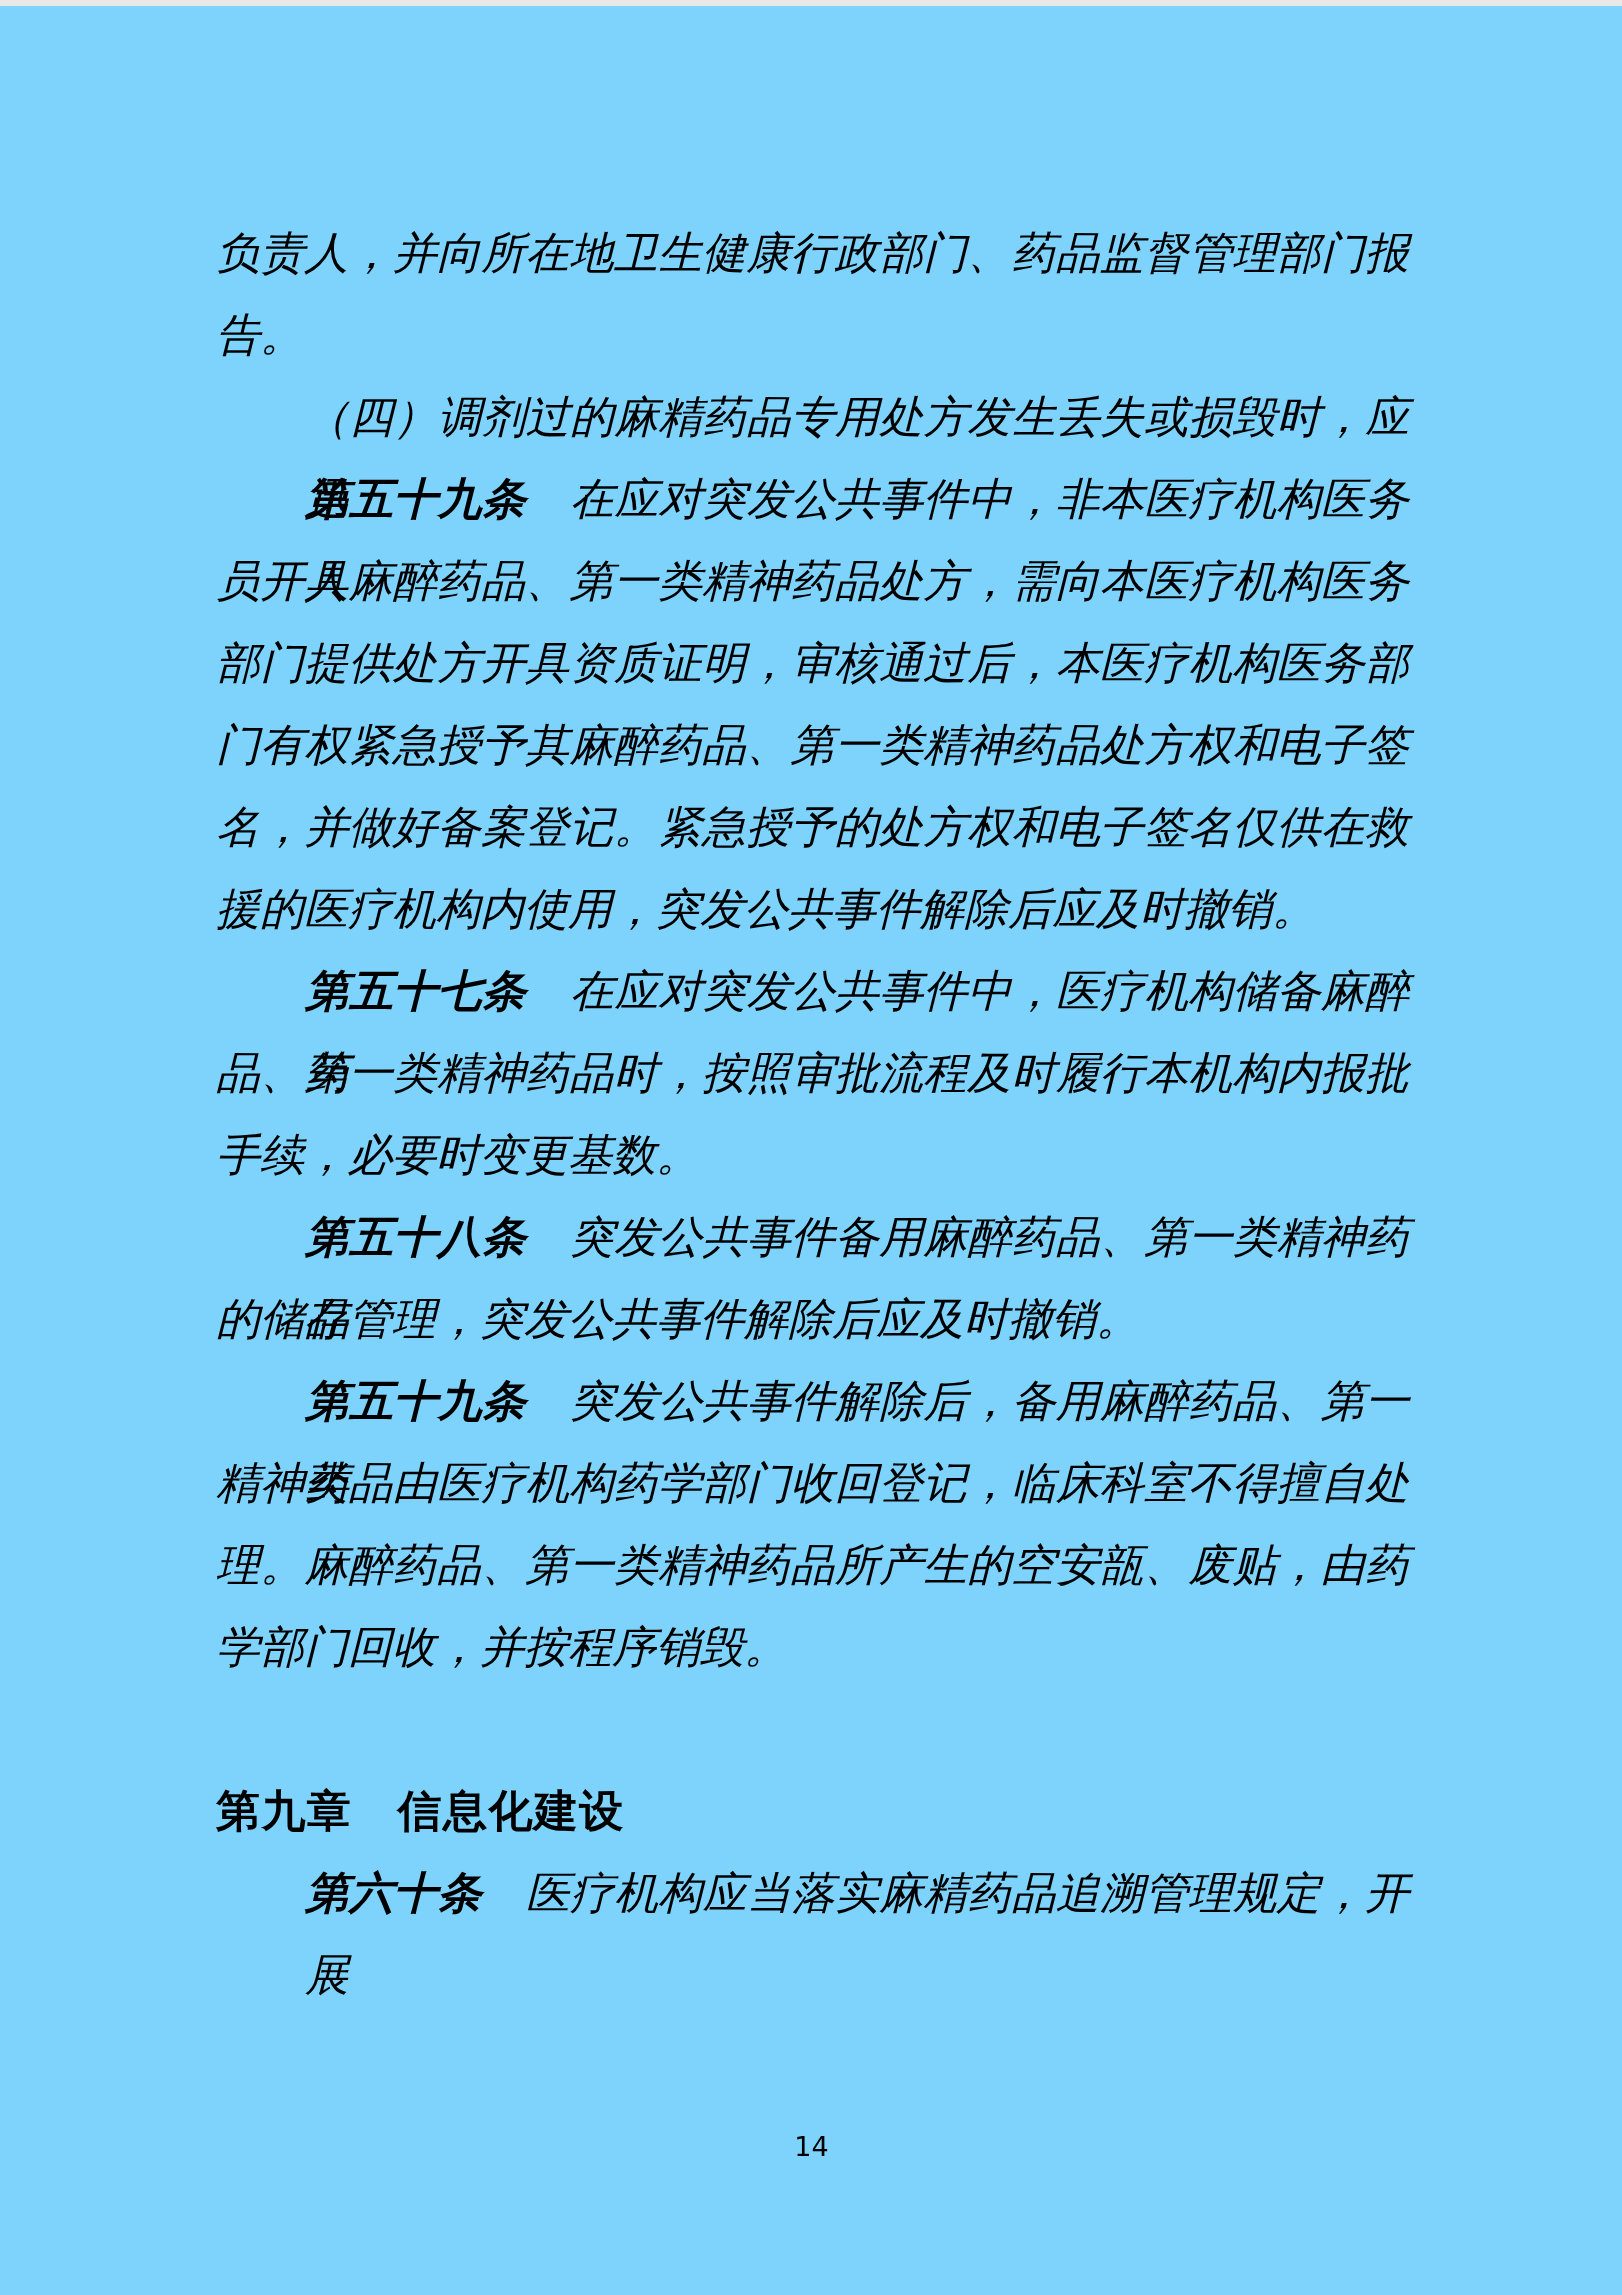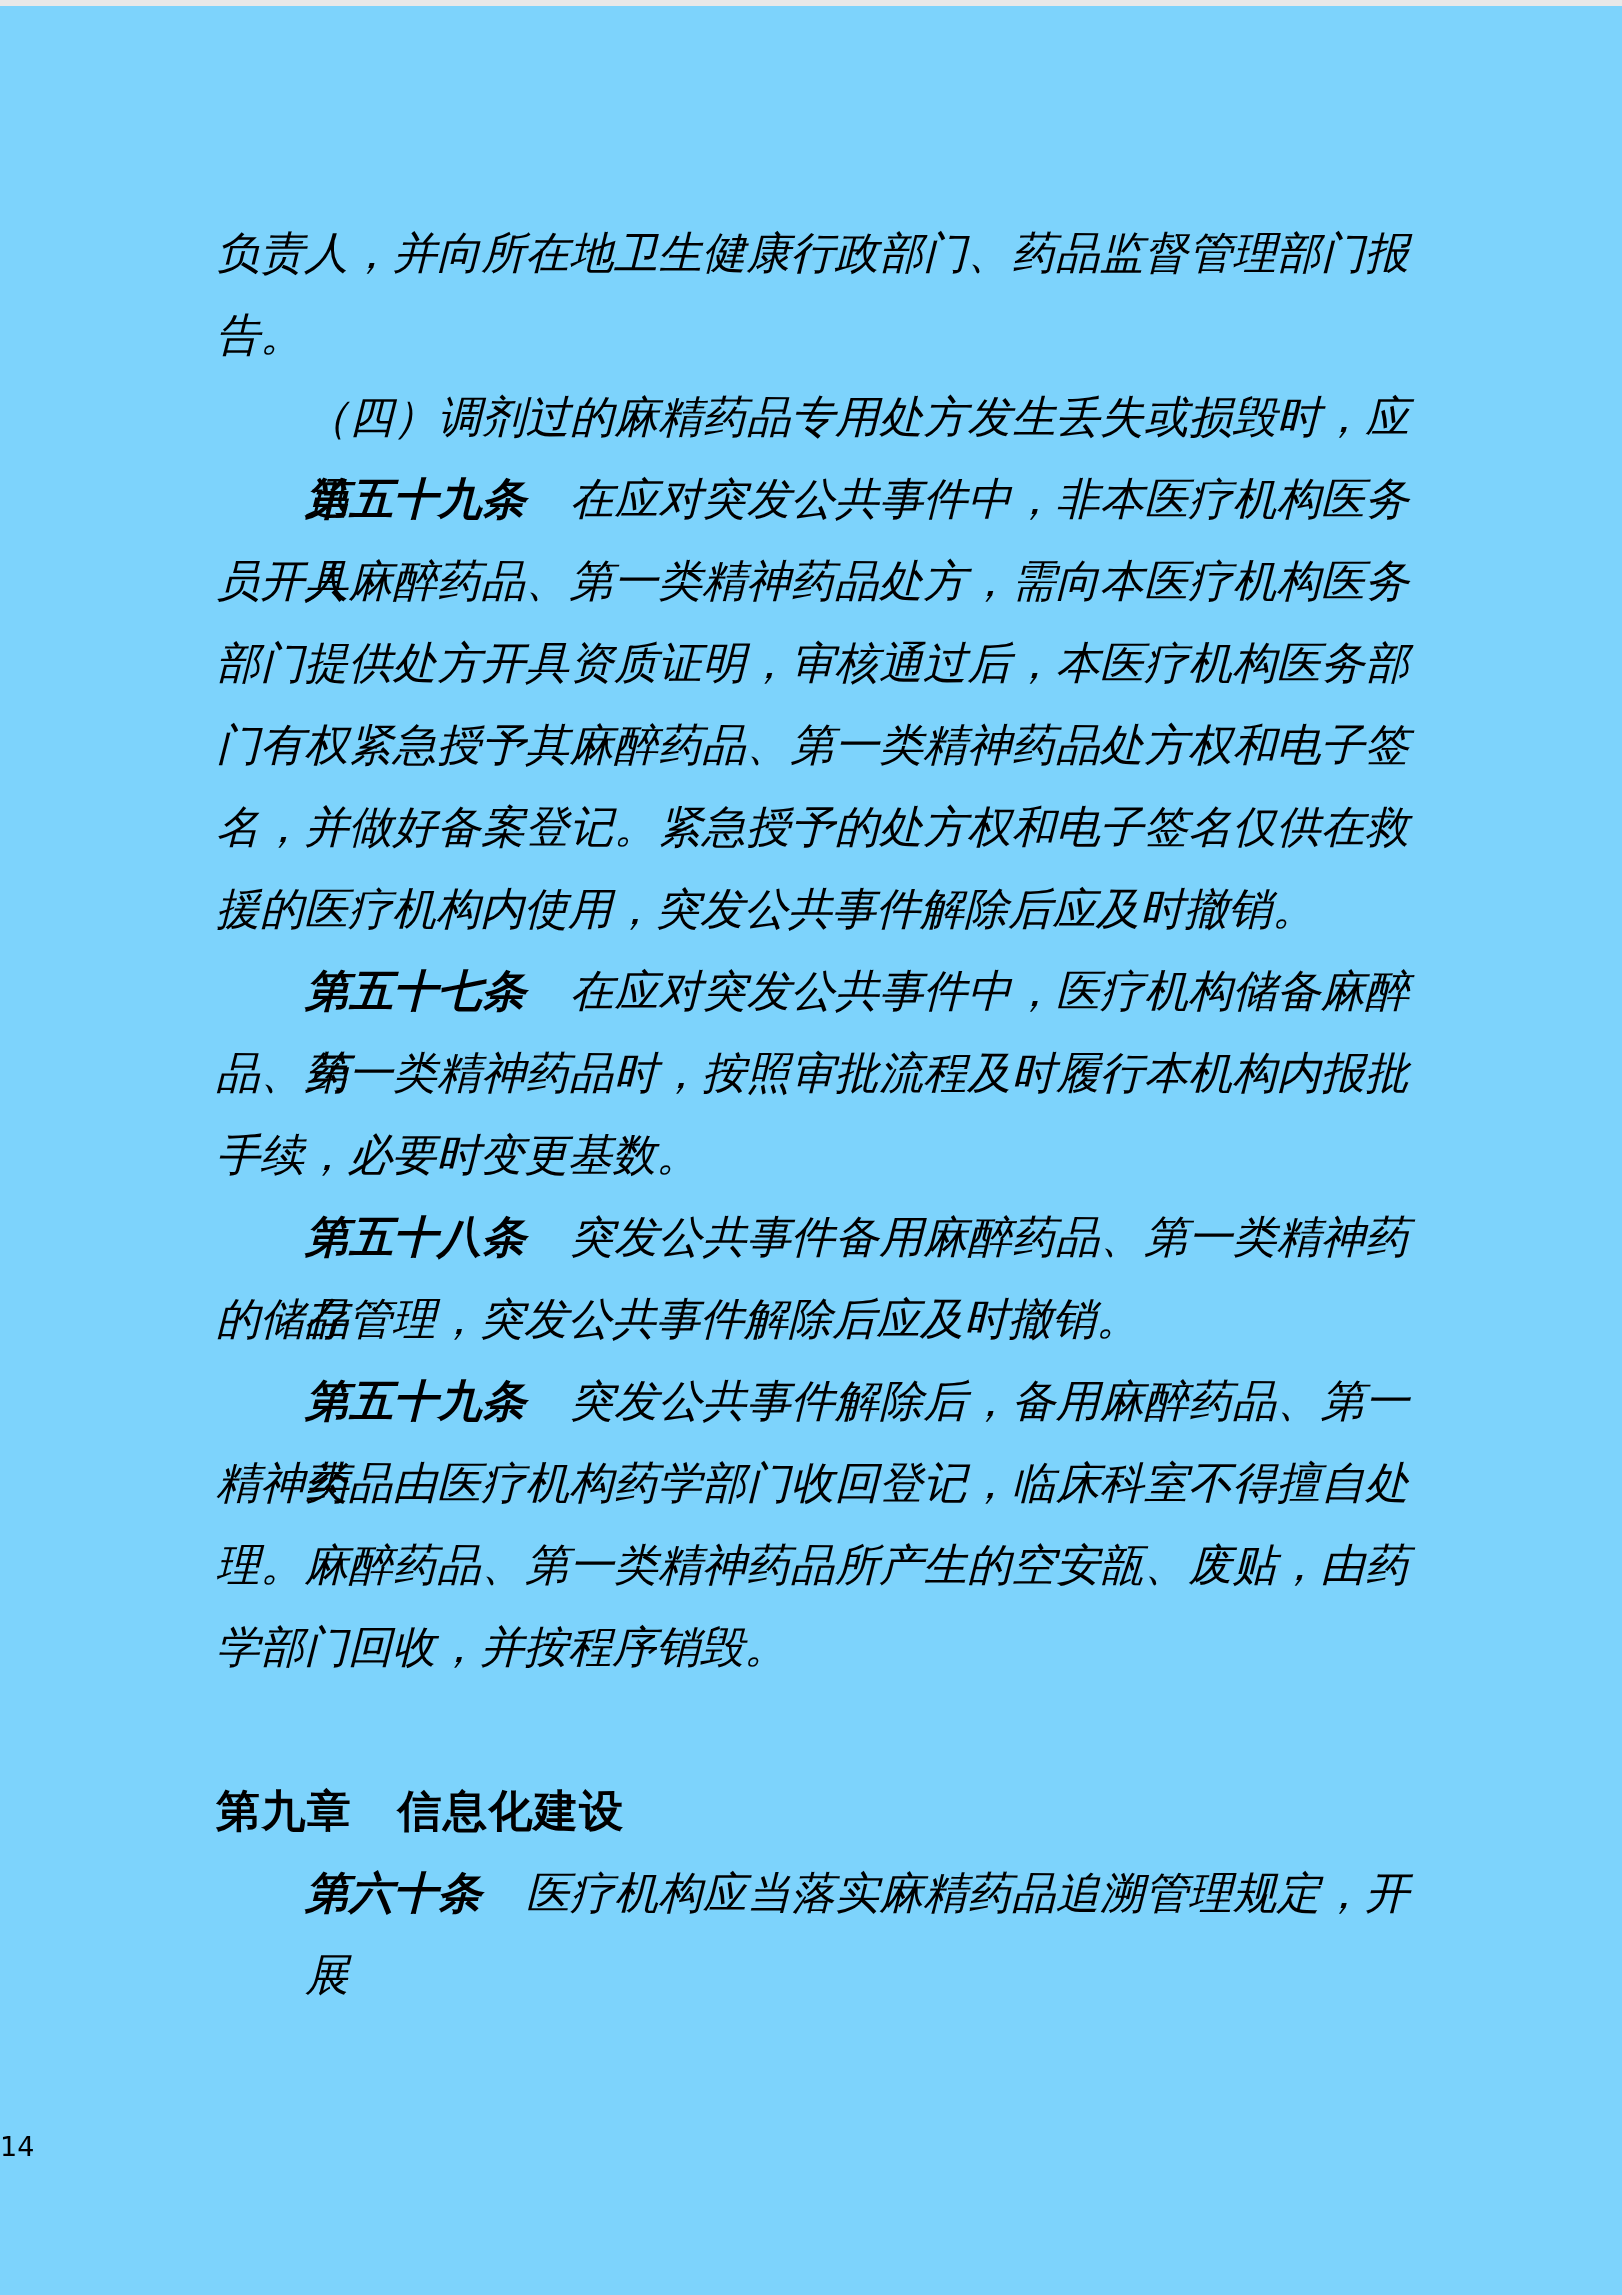--- a/index.html
+++ b/index.html
@@ -38,21 +38,21 @@
     line-height:82px;
     font-size:44px;
     font-style:normal;
     font-weight:bold;
     font-family:"DejaVu Sans",sans-serif;
     letter-spacing:1.4px;
   }
   .pagenum{
     position:absolute;
     left:0;top:2122px;width:100%;
-    text-align:left;
+    text-align:center;
     font-size:27px;
     line-height:38px;
     font-family:"DejaVu Sans",sans-serif;
     font-style:normal;
   }
 </style>
 </head>
 <body>
 
 <div class="page">

